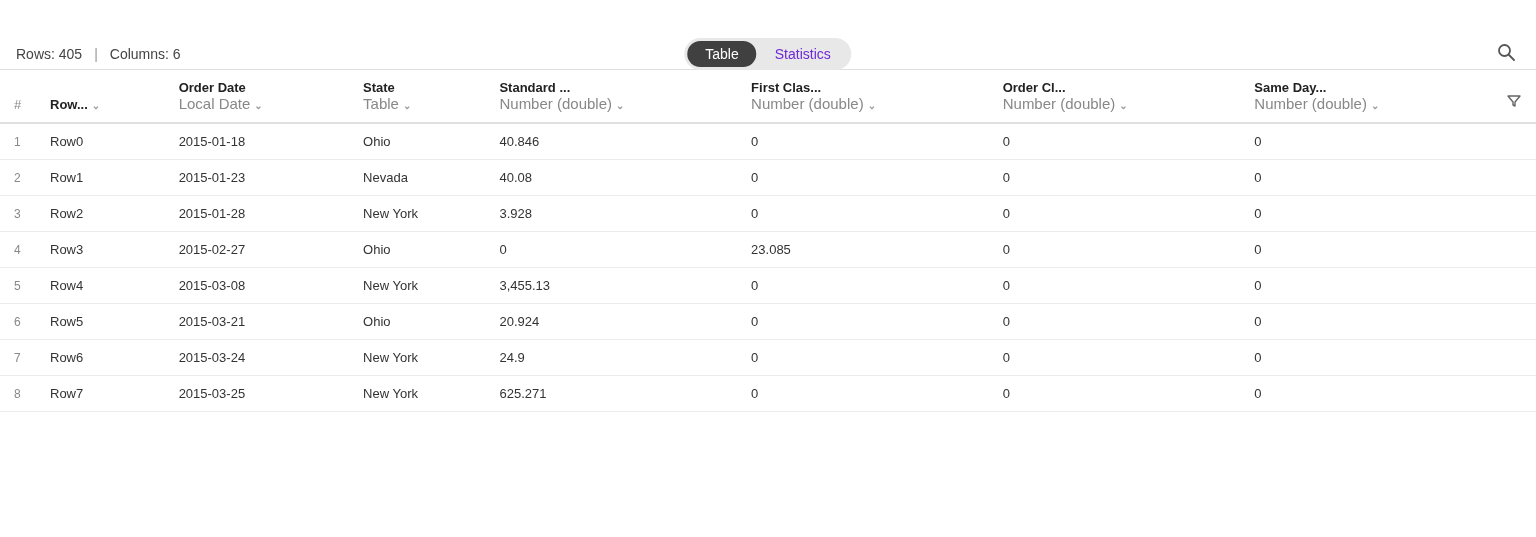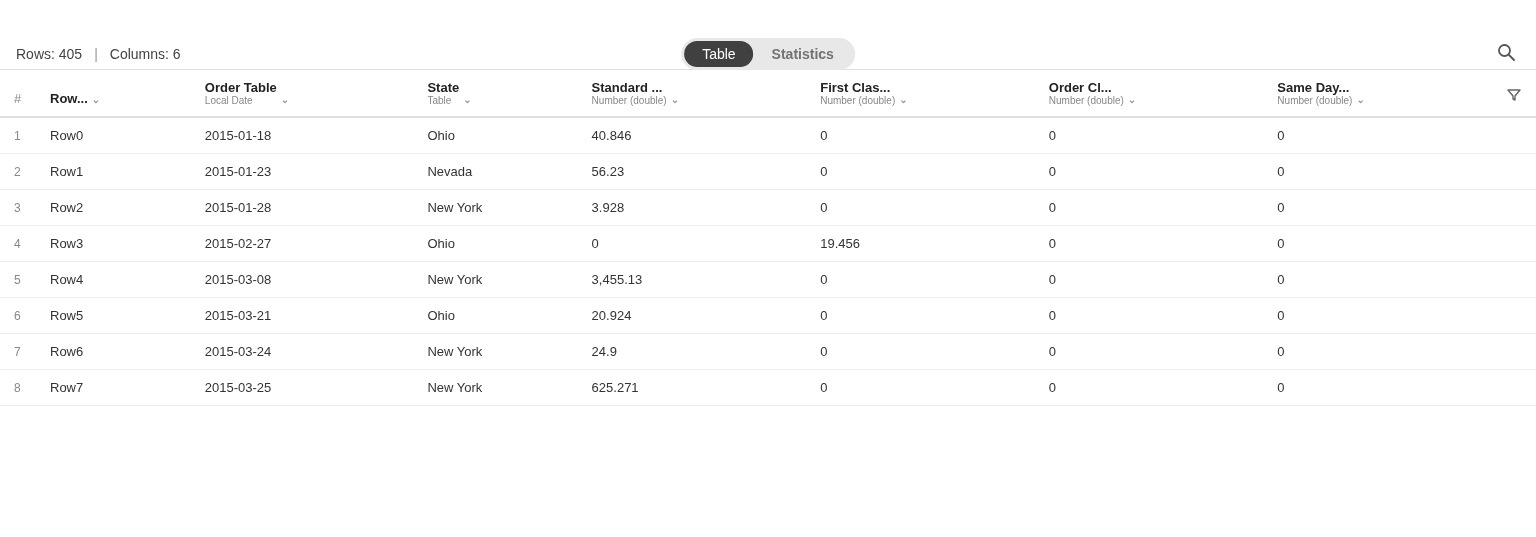--- a/index.html
+++ b/index.html
@@ -52,22 +52,21 @@
       transition: background 0.15s;
     }
 
     .toggle-btn.active {
       background: #404040;
       color: #fff;
     }
 
     .toggle-btn.inactive {
       background: transparent;
-      color: #737373;
-      font-weight: bold;
+      color: #6d28d9;
     }
 
     .search-icon-btn {
       margin-left: auto;
       background: none;
       border: none;
       cursor: pointer;
       padding: 4px;
     }
 
@@ -93,21 +92,21 @@
       font-size: 13px;
       color: #222;
       white-space: nowrap;
       vertical-align: bottom;
       cursor: pointer;
       user-select: none;
     }
 
     th .col-sub {
       font-weight: 400;
-      font-size: 10px;
+      font-size: 15px;
       color: #888;
       display: block;
     }
 
     th .col-header-inner {
       display: flex;
       align-items: flex-end;
       gap: 4px;
     }
 
@@ -192,21 +191,21 @@
         <th class="num-col">#</th>
         <th>
           <div class="col-header-inner">
             <span>Row...</span>
             <span class="sort-arrow">⌄</span>
           </div>
         </th>
         <th>
           <div class="col-header-inner">
             <div>
-              <span>Order Table</span>
+              <span>Order Date</span>
               <span class="col-sub">Local Date</span>
             </div>
             <span class="sort-arrow">⌄</span>
           </div>
         </th>
         <th>
           <div class="col-header-inner">
             <div>
               <span>State</span>
               <span class="col-sub">Table</span>
@@ -269,21 +268,21 @@
           <td>0</td>
           <td>0</td>
           <td>0</td>
           <td></td>
         </tr>
         <tr>
           <td class="row-num">2</td>
           <td>Row1</td>
           <td>2015-01-23</td>
           <td>Nevada</td>
-          <td>56.23</td>
+          <td>40.08</td>
           <td>0</td>
           <td>0</td>
           <td>0</td>
           <td></td>
         </tr>
         <tr>
           <td class="row-num">3</td>
           <td>Row2</td>
           <td>2015-01-28</td>
           <td>New York</td>
@@ -292,21 +291,21 @@
           <td>0</td>
           <td>0</td>
           <td></td>
         </tr>
         <tr>
           <td class="row-num">4</td>
           <td>Row3</td>
           <td>2015-02-27</td>
           <td>Ohio</td>
           <td>0</td>
-          <td>19.456</td>
+          <td>23.085</td>
           <td>0</td>
           <td>0</td>
           <td></td>
         </tr>
         <tr>
           <td class="row-num">5</td>
           <td>Row4</td>
           <td>2015-03-08</td>
           <td>New York</td>
           <td>3,455.13</td>

